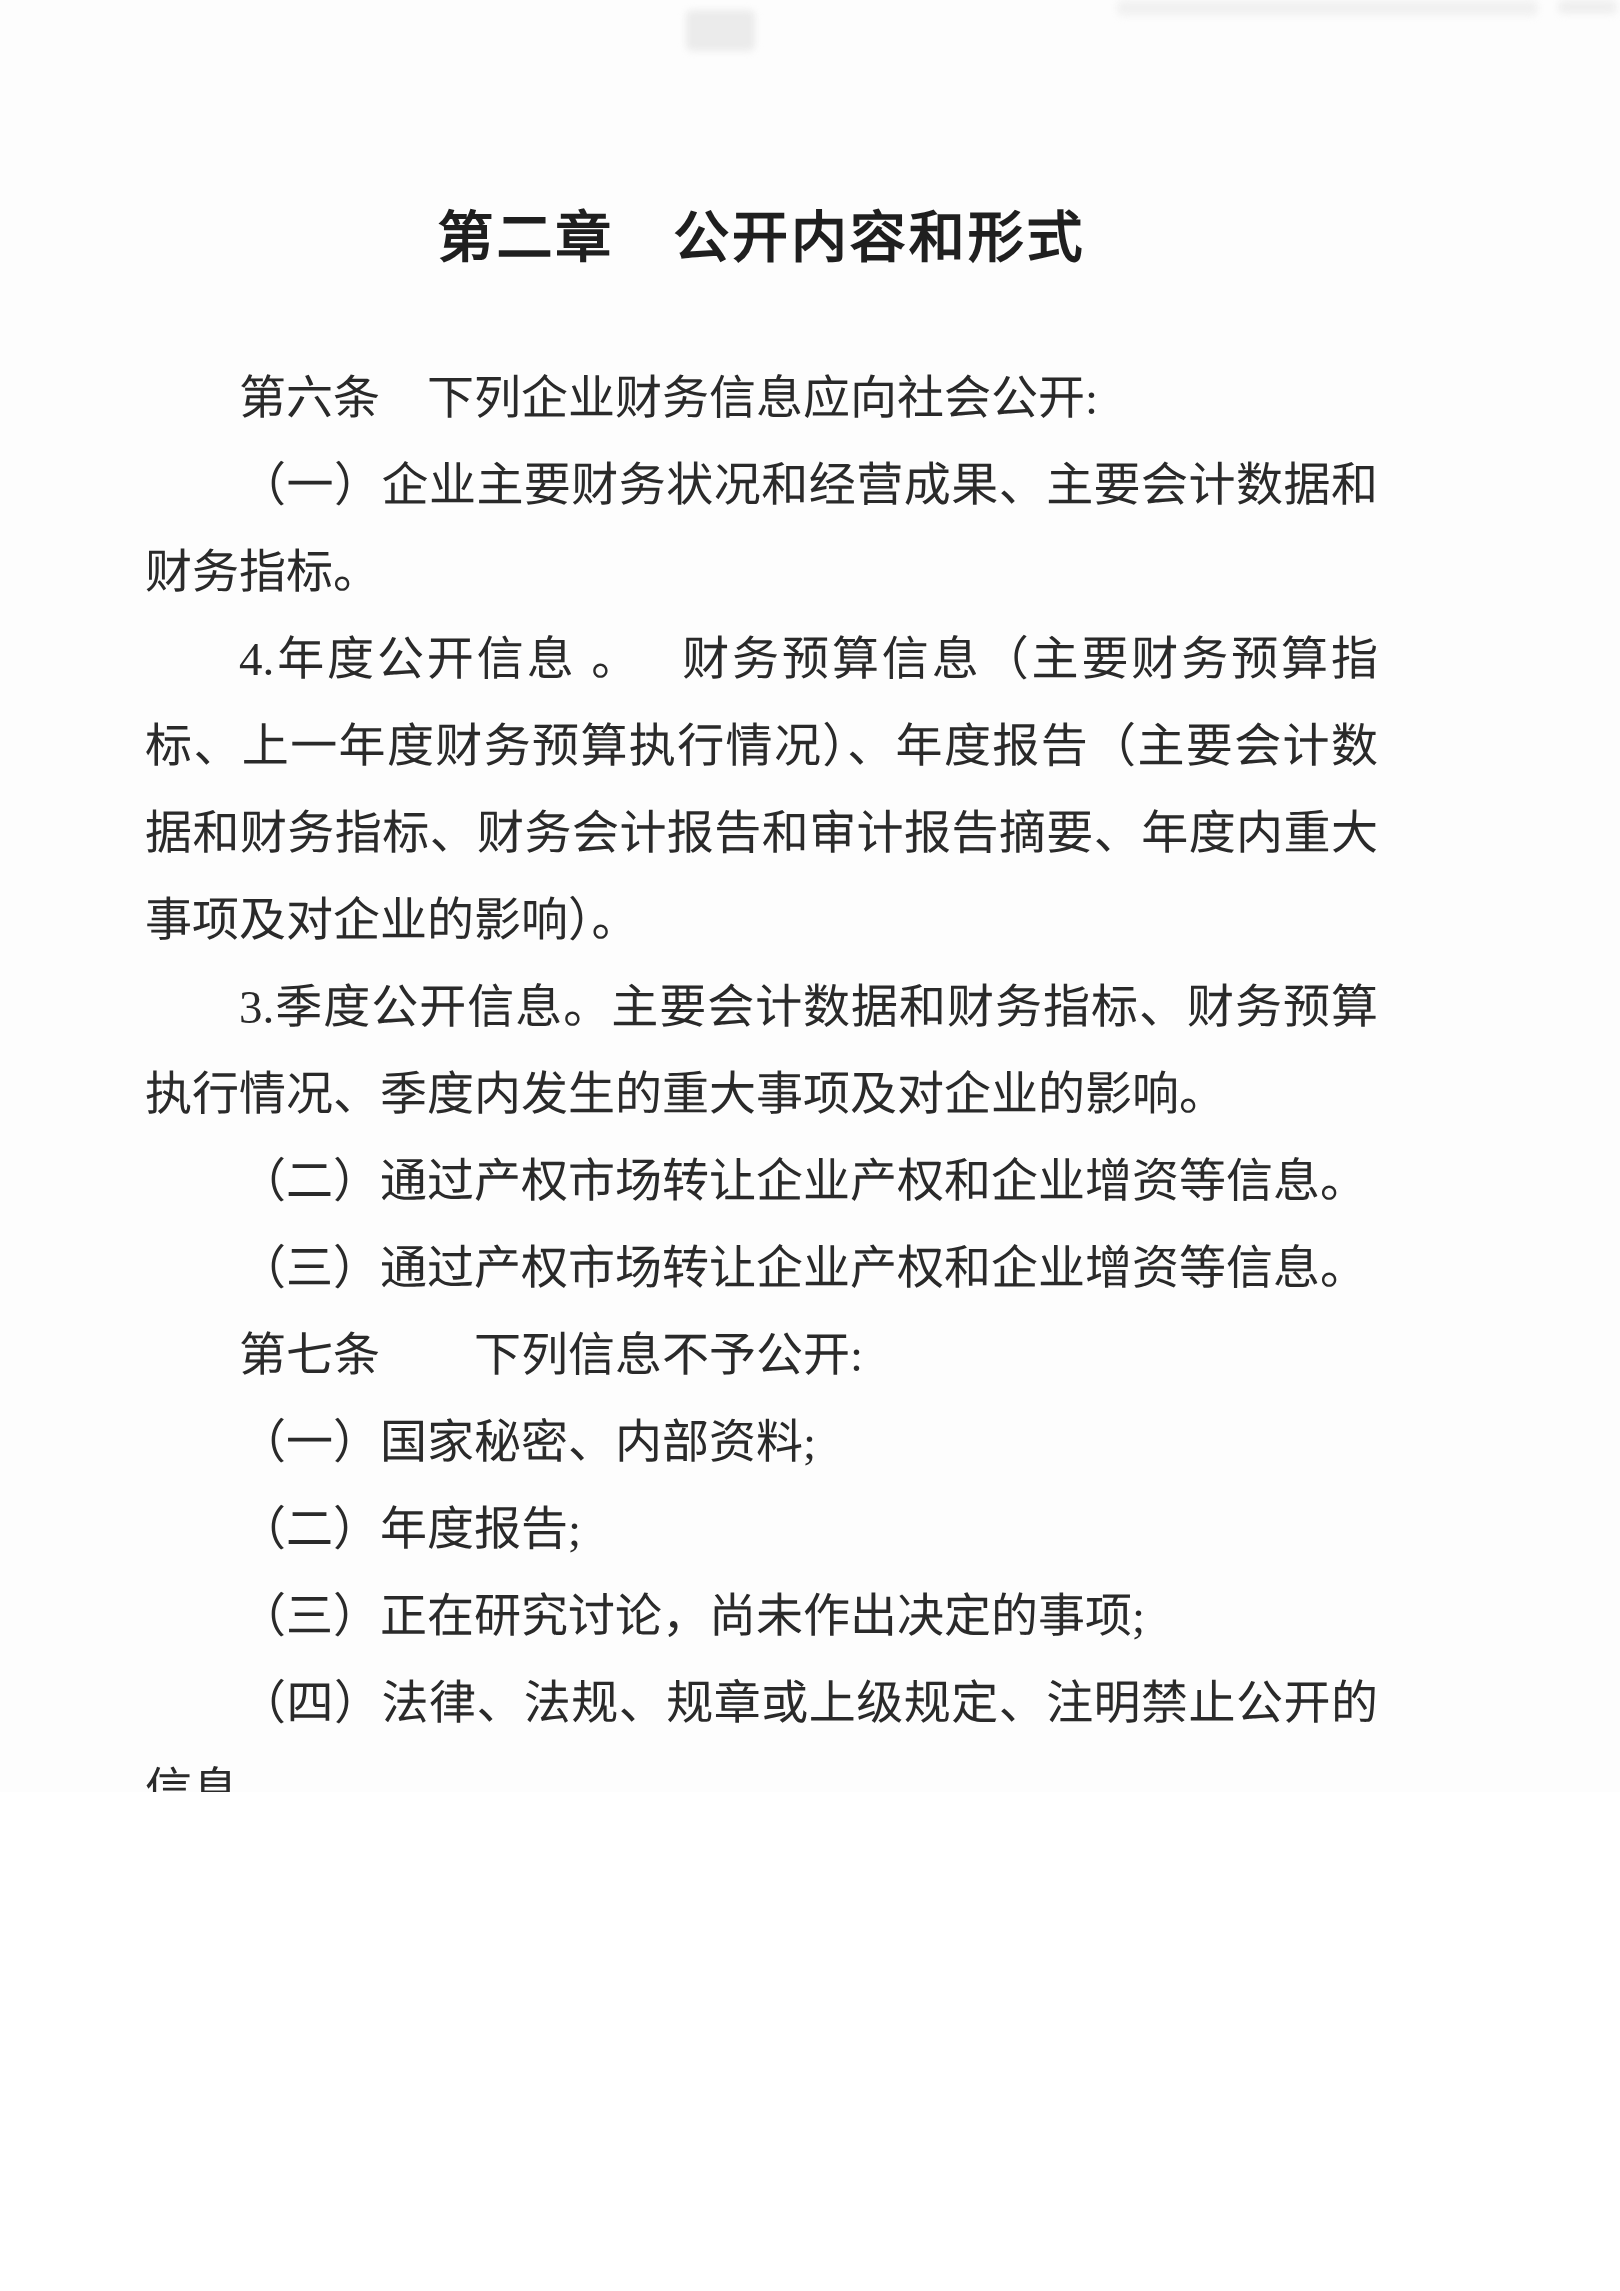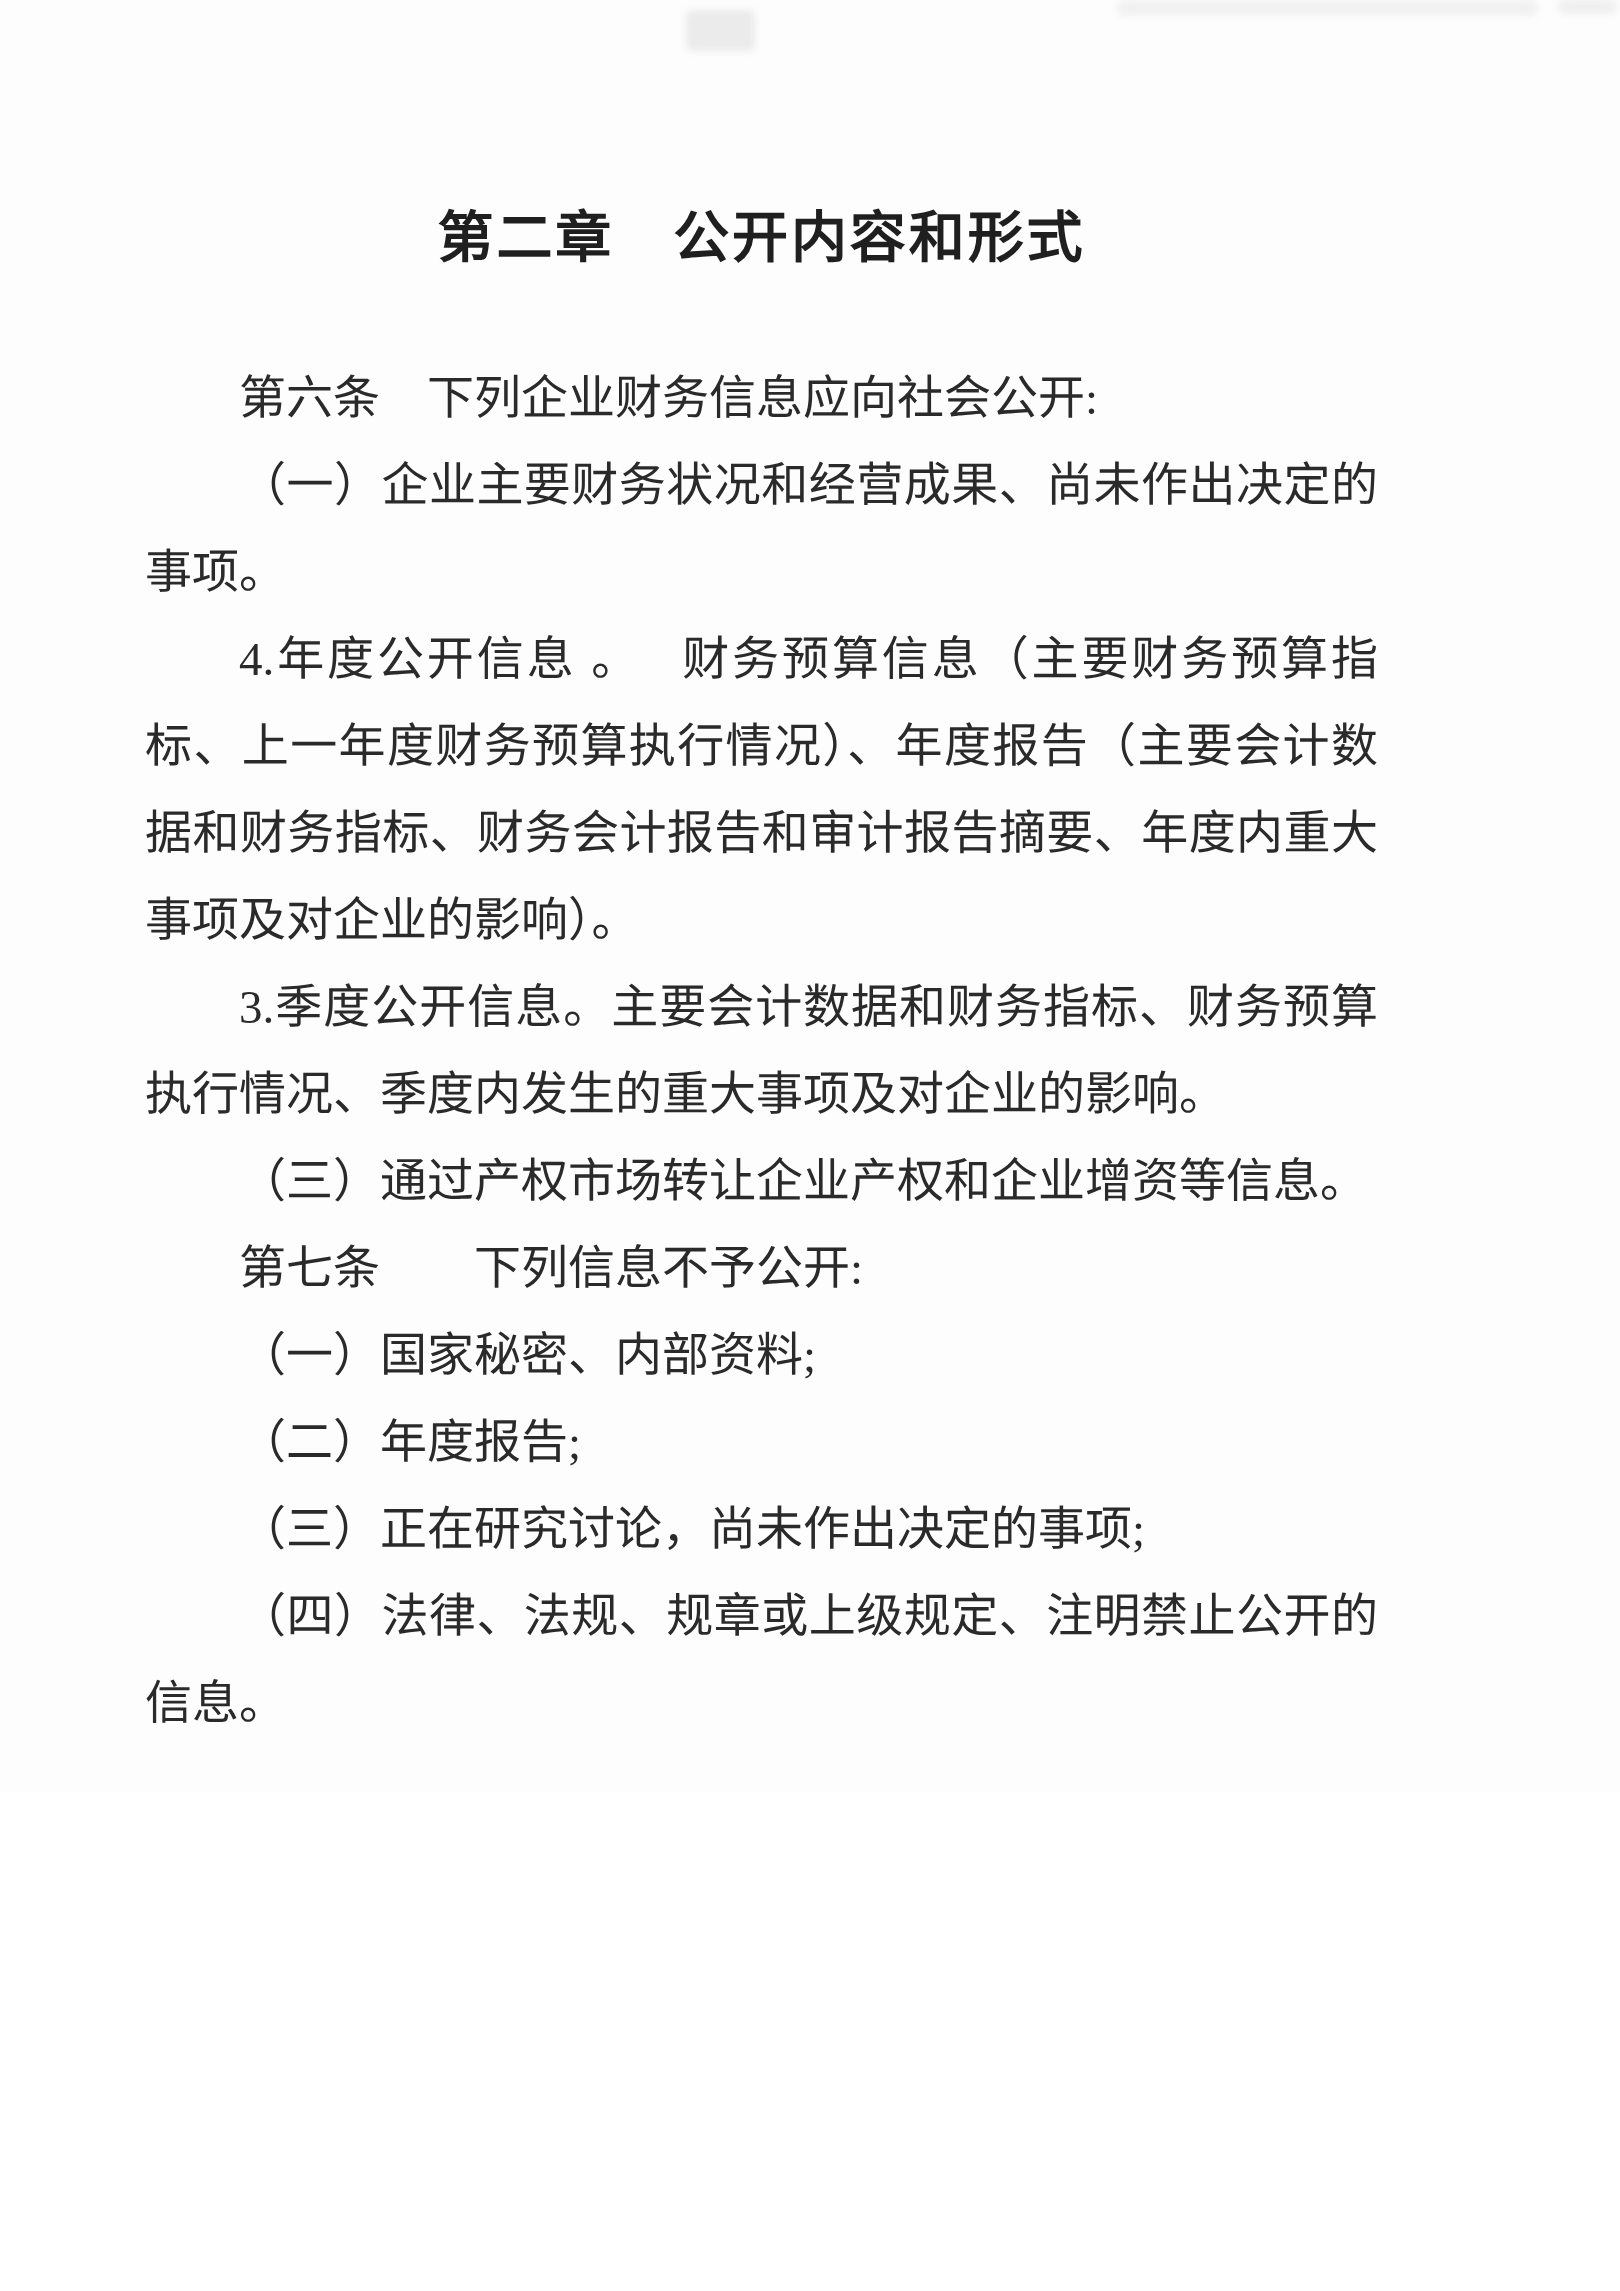--- a/index.html
+++ b/index.html
@@ -66,23 +66,24 @@
 <div class="page">
 
   <div class="artifact a-top-1"></div>
   <div class="artifact a-top-2"></div>
   <div class="artifact a-top-3"></div>
 
   <div class="chapter-title">第二章　公开内容和形式</div>
 
   <div class="body-text">
     <p class="para">第六条　下列企业财务信息应向社会公开:</p>
-    <p class="para">（一）企业主要财务状况和经营成果、尚未作出决定的事项。</p>
+    <p class="para">（一）企业主要财务状况和经营成果、主要会计数据和财务指标。</p>
     <p class="para">4.年度公开信息 。　 财务预算信息（主要财务预算指标、上一年度财务预算执行情况）、年度报告（主要会计数据和财务指标、财务会计报告和审计报告摘要、年度内重大事项及对企业的影响）。</p>
     <p class="para">3.季度公开信息。主要会计数据和财务指标、财务预算执行情况、季度内发生的重大事项及对企业的影响。</p>
+    <p class="para">（二）通过产权市场转让企业产权和企业增资等信息。</p>
     <p class="para">（三）通过产权市场转让企业产权和企业增资等信息。</p>
     <p class="para">第七条　　下列信息不予公开:</p>
     <p class="para">（一）国家秘密、内部资料;</p>
     <p class="para">（二）年度报告;</p>
     <p class="para">（三）正在研究讨论，尚未作出决定的事项;</p>
     <p class="para">（四）法律、法规、规章或上级规定、注明禁止公开的信息。</p>
   </div>
 
   <div class="artifact a-bot-1"></div>
   <div class="artifact a-bot-2"></div>

